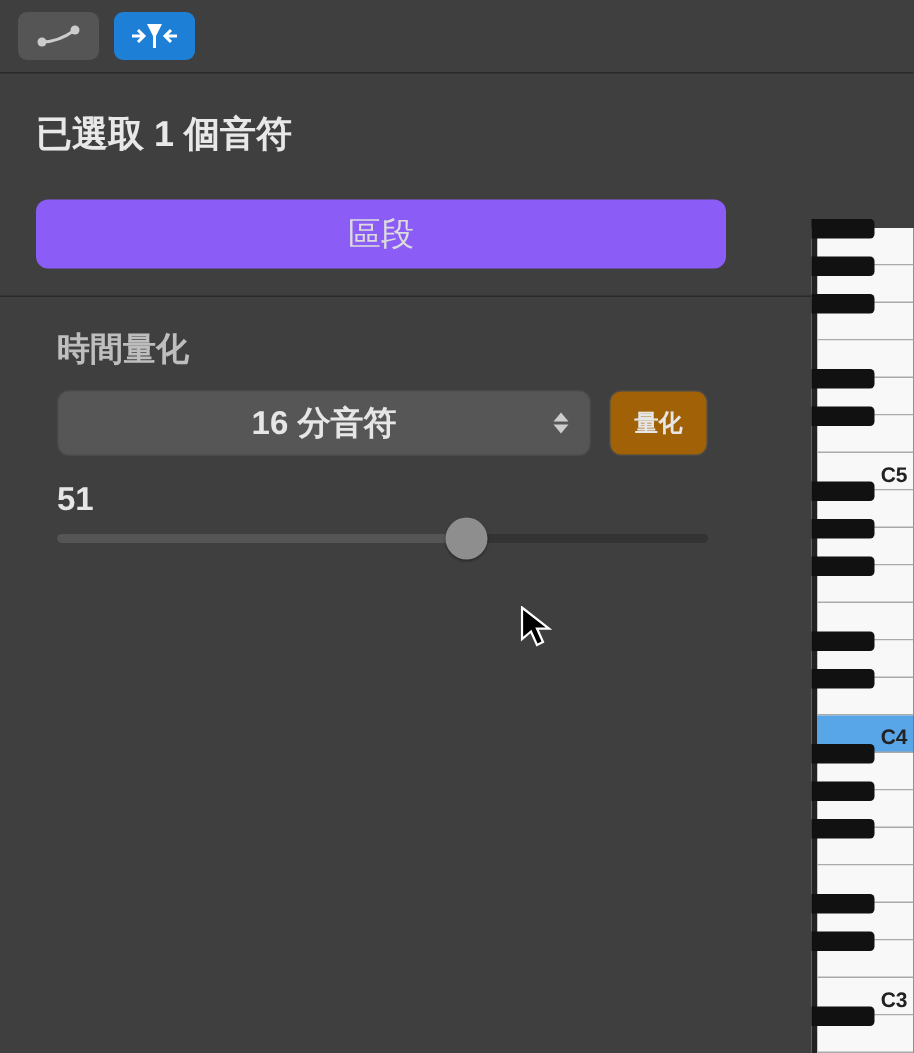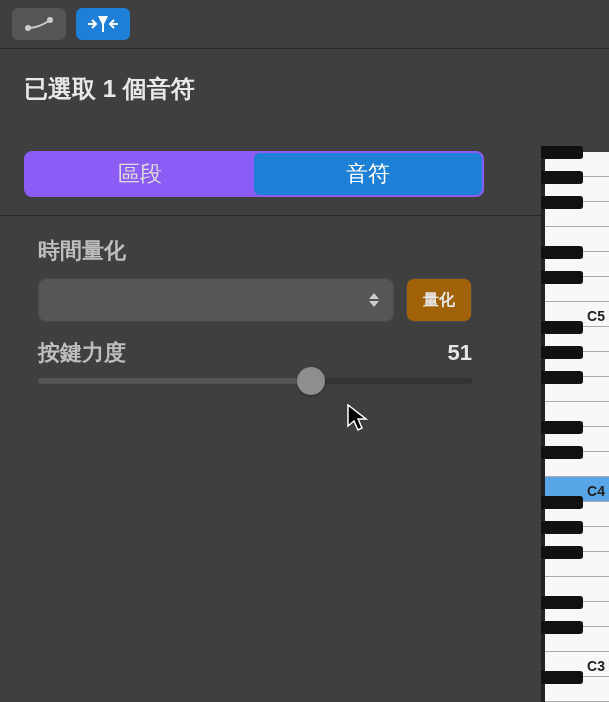--- a/index.html
+++ b/index.html
@@ -30,21 +30,21 @@
   }
   .tool-btn.inactive { background: #555; }
   .tool-btn.active { background: #1e7fd6; }
   .header {
     padding: 24px 24px 18px 24px;
   }
   .title {
     font-size: 24px;
     font-weight: 600;
     color: #e8e8e8;
-    margin-bottom: 24px;
+    margin-bottom: 6px;
   }
   .subtitle {
     font-size: 20px;
     color: #bdbdbd;
   }
   .seg-control {
     display: flex;
     margin: 4px 24px 18px 24px;
     background: #8b5cf6;
     border-radius: 8px;
@@ -232,39 +232,38 @@
     </svg>
   </div>
 </div>
 
 <div class="header">
   <div class="title">已選取 1 個音符</div>
 </div>
 
 <div class="seg-control">
   <div class="seg-btn inactive">區段</div>
-  <div class="seg-btn active">音符</div>
 </div>
 
 <hr class="divider">
 
 <div class="section">
   <div class="sec-label">時間量化</div>
   <div class="row">
     <div class="select">
+      <span class="select-text">16 分音符</span>
       <span class="select-chevrons">
         <span class="chev-up"></span>
         <span class="chev-down"></span>
       </span>
     </div>
     <div class="btn">量化</div>
   </div>
 
   <div class="slider-row">
-    <div class="sec-label" style="margin-bottom:0">按鍵力度</div>
     <div class="slider-value">51</div>
   </div>
   <div class="slider-track">
     <div class="slider-fill"></div>
     <div class="slider-thumb"></div>
   </div>
 </div>
 
 <svg class="cursor" width="22" height="28" viewBox="0 0 22 28">
   <path d="M1 1 L1 22 L7 17 L11 26 L15 24 L11 15 L19 15 Z" fill="#000" stroke="#fff" stroke-width="1.5"></path>

